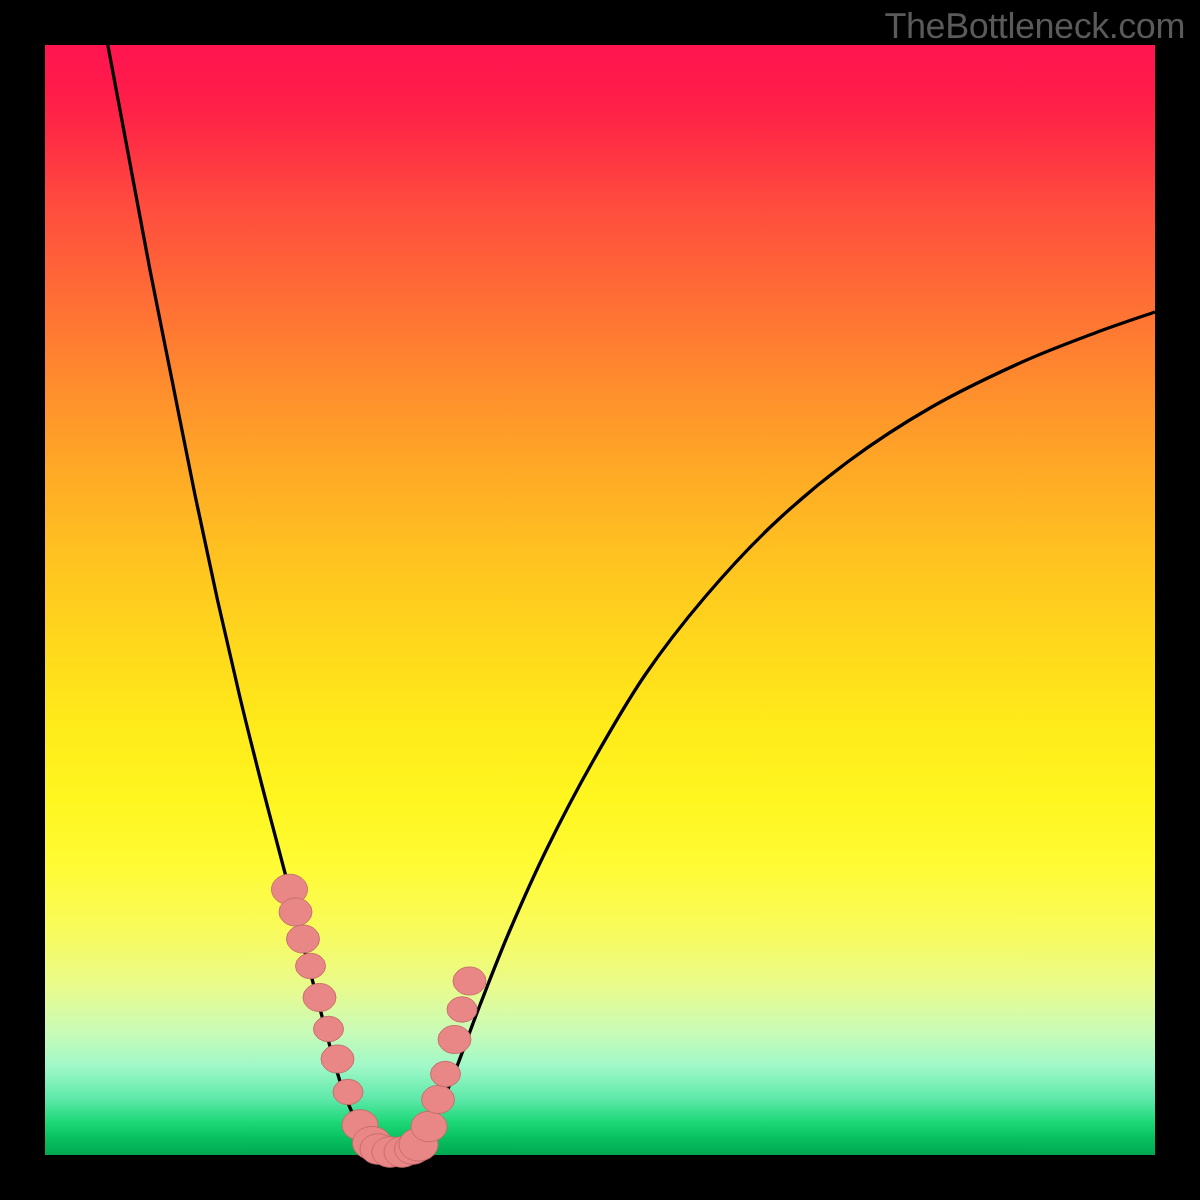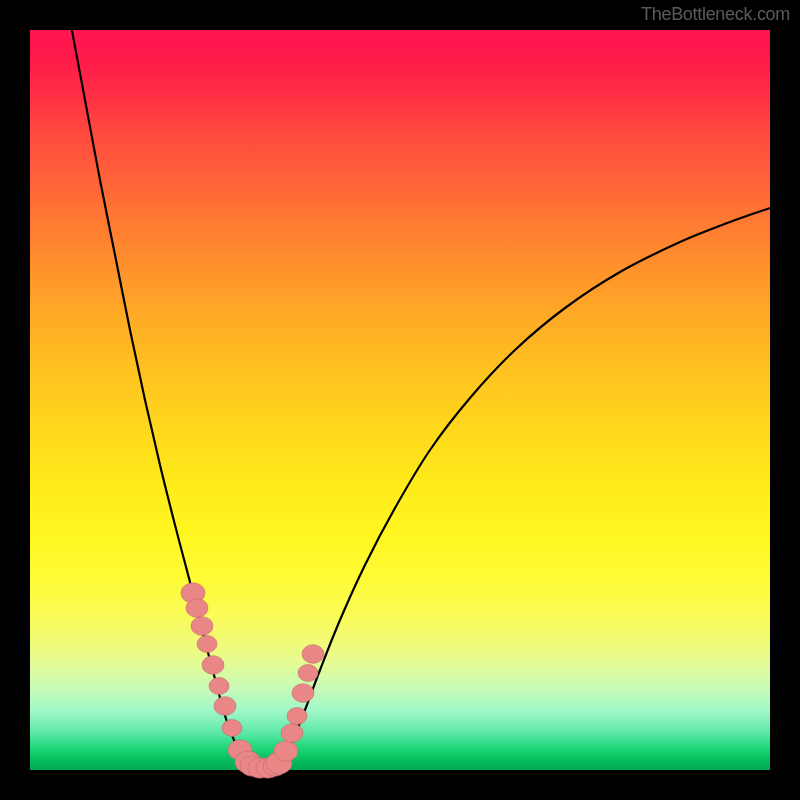--- a/index.html
+++ b/index.html
@@ -45,21 +45,21 @@
       #1ed878 97%,
       #08c060 98.5%,
       #02a850 100%
     );
   }
   .watermark {
     position: absolute;
     top: 4px;
     right: 10px;
     color: #5a5a5a;
-    font-size: 18px;
+    font-size: 24px;
     font-weight: 500;
     letter-spacing: -0.3px;
     user-select: none;
   }
   svg.curve {
     position: absolute;
     left: 0;
     top: 0;
     width: 740px;
     height: 740px;

